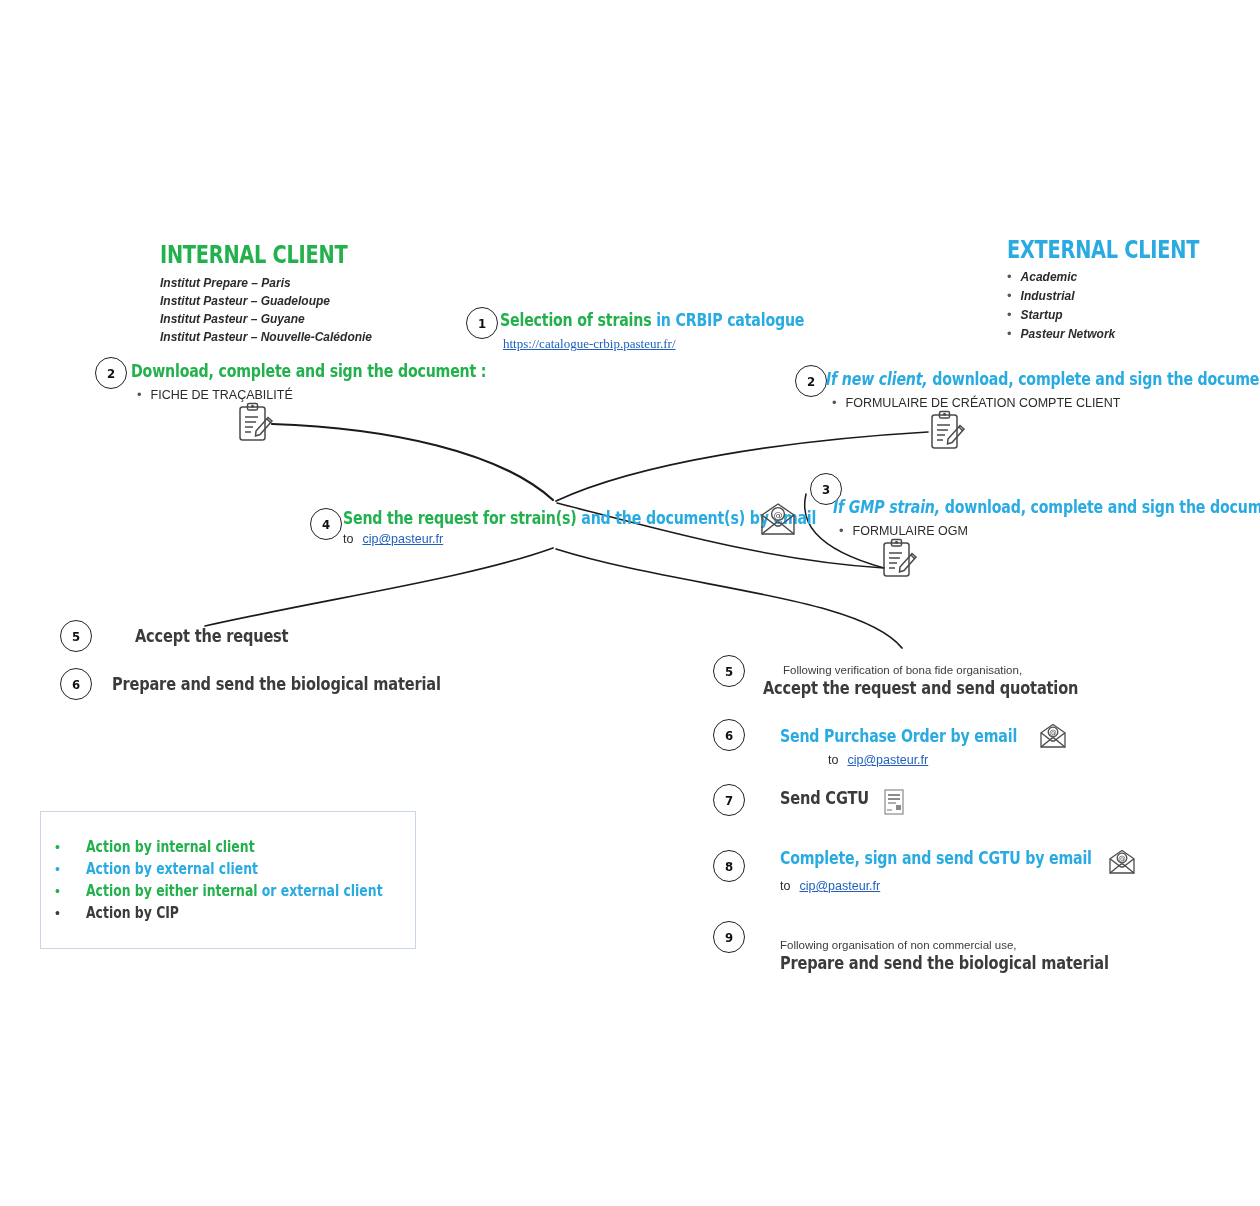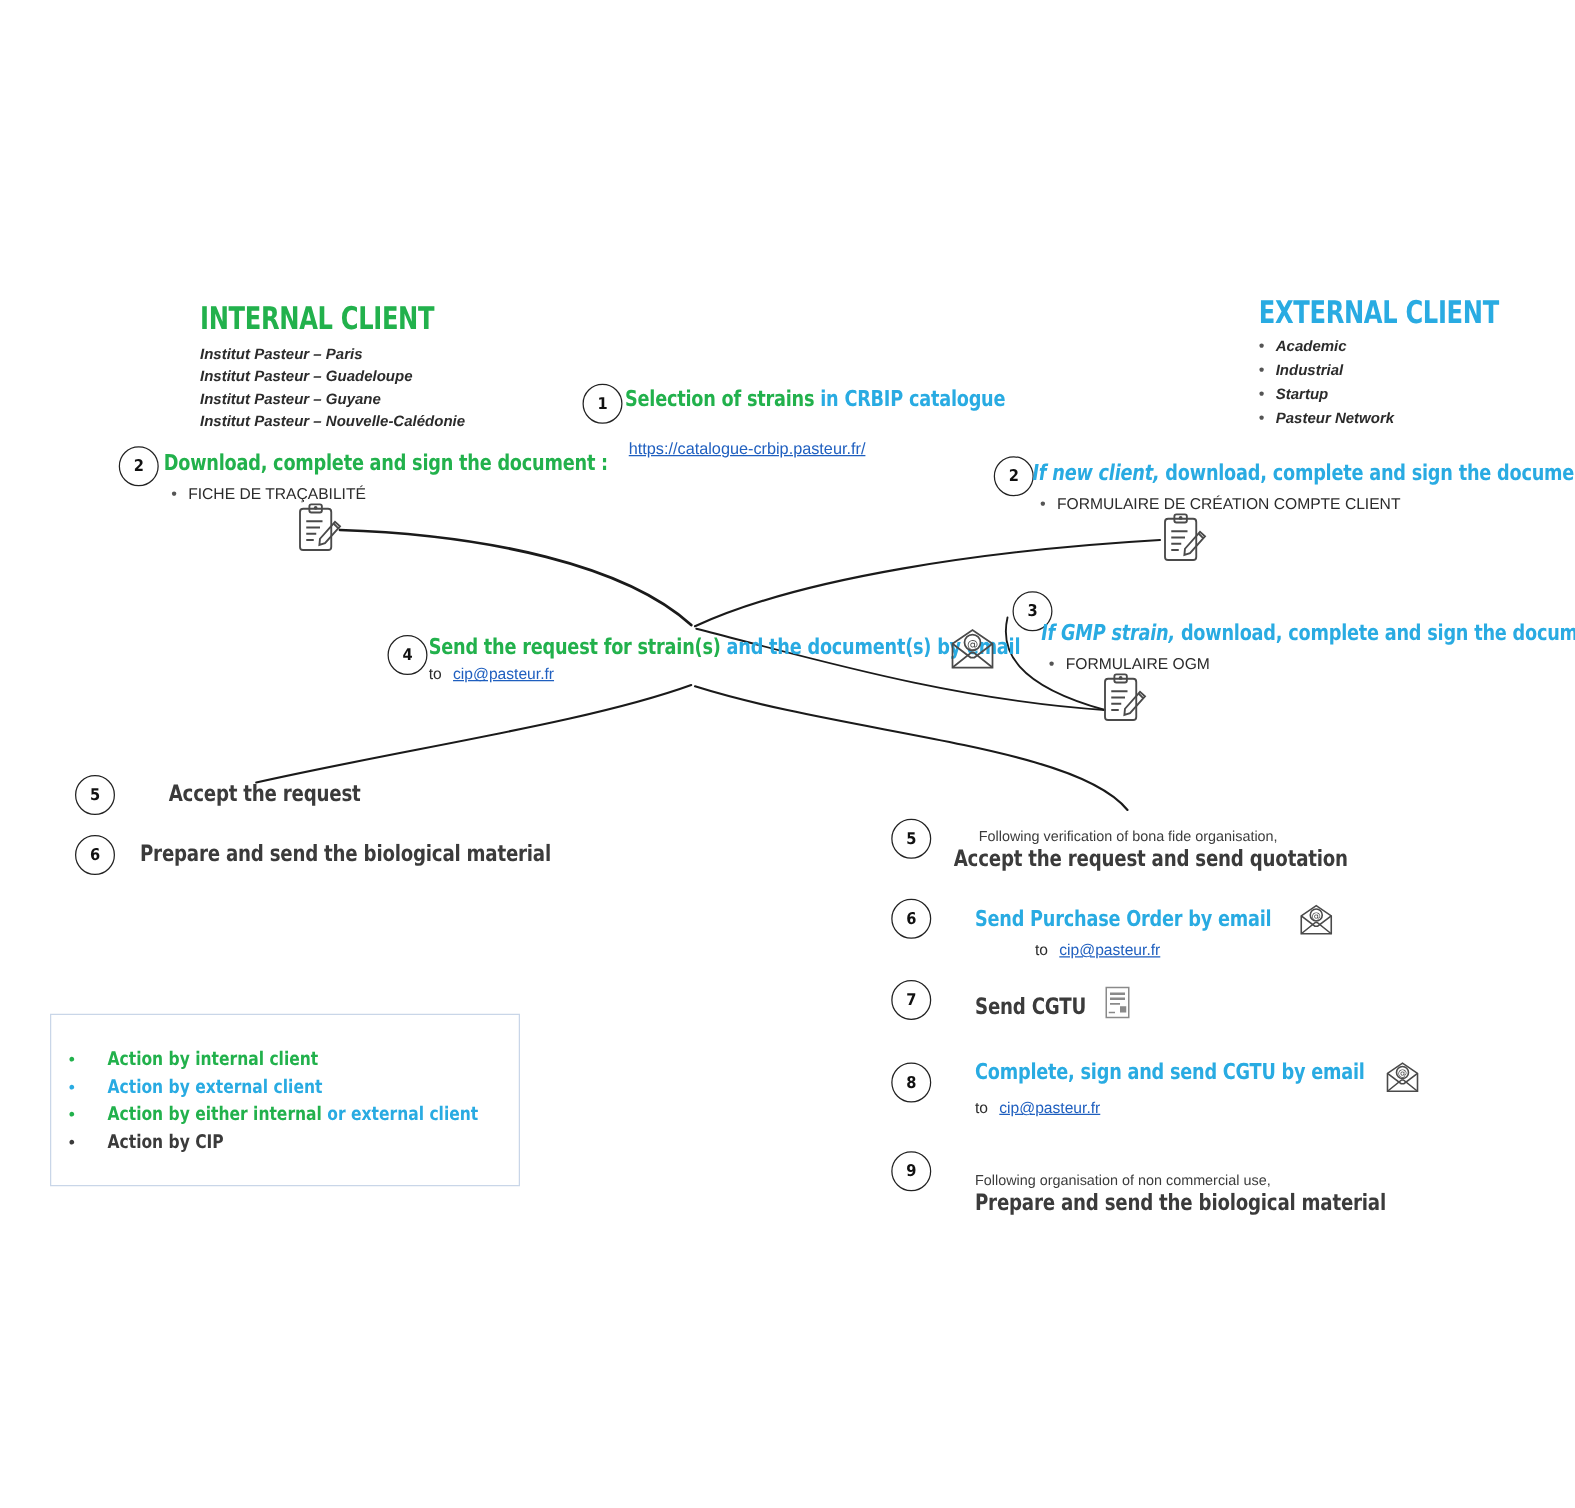--- a/index.html
+++ b/index.html
@@ -82,21 +82,21 @@
 
       <path d="M 553 548 C 470 578 330 598 205 626"></path>
 
       <path d="M 556 549 C 680 588 860 596 902 648"></path>
     </g>
   </svg>
 
   <div class="abs" style="left:160px;top:242px;">
     <div class="hdr hdr-xl c-green">INTERNAL CLIENT</div>
     <div style="margin-top:6px;">
-      <div class="sub-list ital">Institut Pasteur – Paris</div>
+      <div class="sub-list ital">Institut Prepare – Paris</div>
       <div class="sub-list ital">Institut Pasteur – Guadeloupe</div>
       <div class="sub-list ital">Institut Pasteur – Guyane</div>
       <div class="sub-list ital">Institut Pasteur – Nouvelle-Calédonie</div>
     </div>
   </div>
 
   <div class="abs" style="left:1007px;top:237px;text-align:center;">
     <div class="hdr hdr-xl c-blue">EXTERNAL CLIENT</div>
     <div style="margin-top:5px;">
       <div class="bul">
@@ -116,21 +116,21 @@
           <span class="sub-list ital">Pasteur Network</span>
         </div>
     </div>
   </div>
 
   <div class="abs num" style="left:466px;top:307px;">1</div>
   <div class="abs" style="left:500px;top:311px;">
     <div class="step-title">
       <span class="c-green">Selection of strains</span><span>&nbsp;</span><span class="c-blue">in CRBIP catalogue</span>
     </div>
-    <div style="margin-top:20px;padding-left:3px;">
+    <div style="margin-top:4px;padding-left:3px;font-family:Liberation Serif, serif;">
       <a class="link-url" href="#">https://catalogue-crbip.pasteur.fr/</a>
     </div>
   </div>
 
   <div class="abs num" style="left:95px;top:357px;">2</div>
   <div class="abs" style="left:131px;top:362px;">
     <div class="step-title c-green">Download, complete and sign the document :</div>
     <div class="bul" style="margin-top:5px;padding-left:6px;">
       <span class="dot">•</span>
       <span class="sub-list">FICHE DE TRAÇABILITÉ</span>
@@ -245,21 +245,21 @@
         </svg>
       </span>
     </div>
     <div style="margin-top:3px;margin-left:48px;display:flex;align-items:center;gap:9px;">
       <span class="tiny">to</span>
       <a class="link" href="#">cip@pasteur.fr</a>
     </div>
   </div>
 
   <div class="abs num" style="left:713px;top:784px;">7</div>
-  <div class="abs" style="left:780px;top:788px;display:flex;align-items:flex-end;gap:10px;">
+  <div class="abs" style="left:780px;top:788px;display:flex;align-items:flex-start;gap:10px;">
     <span class="step-title c-dark" style="font-size:18px;">Send CGTU</span>
     <span style="margin-left:-6px;">
       <svg class="icon" width="22" height="28" viewBox="0 0 22 28" fill="none" stroke="#8a8a8a" stroke-width="1.2">
         <rect x="2" y="2" width="18" height="24"></rect>
         <line x1="5" y1="7" x2="17" y2="7" stroke-width="2"></line>
         <line x1="5" y1="11" x2="17" y2="11" stroke-width="2"></line>
         <line x1="5" y1="15" x2="13" y2="15" stroke-width="1.4"></line>
         <rect x="13" y="17" width="5" height="5" fill="#8a8a8a" stroke="none"></rect>
         <line x1="4" y1="22" x2="9" y2="22" stroke-width="1.2"></line>
       </svg>

